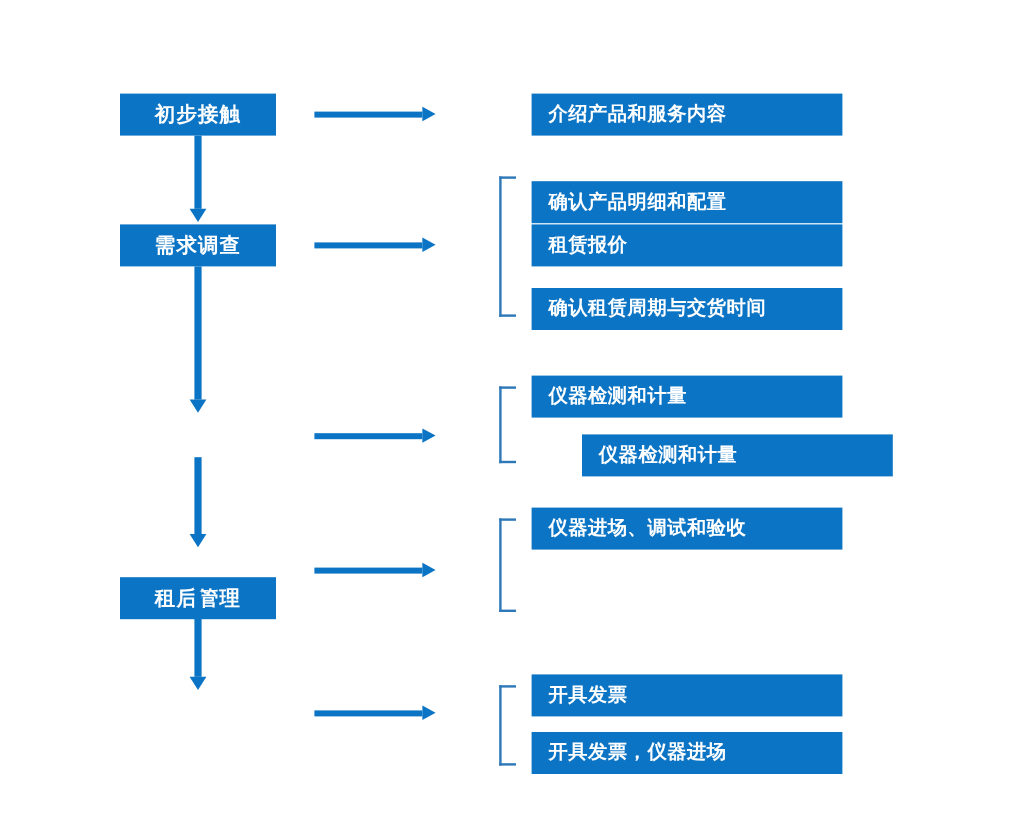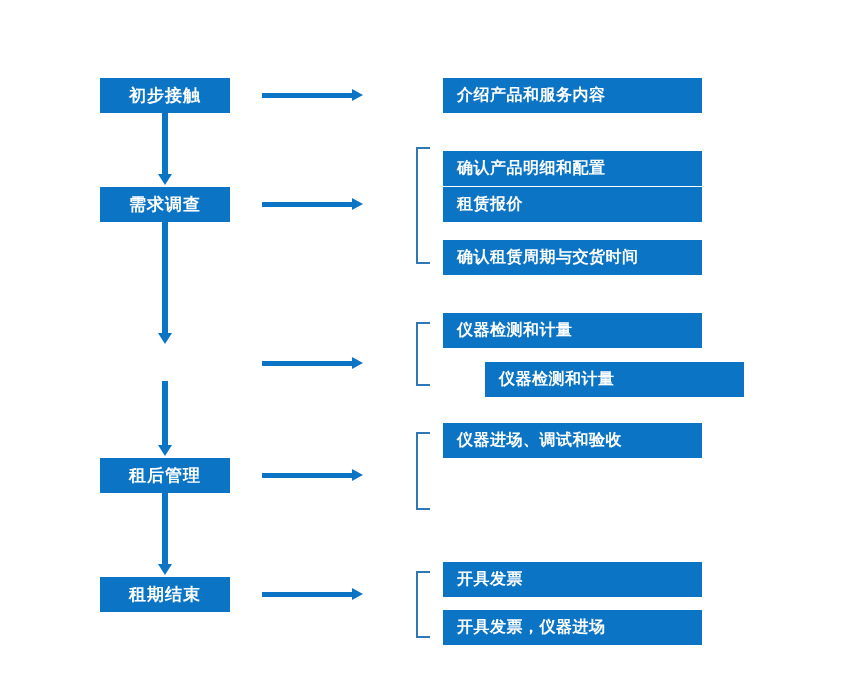--- a/index.html
+++ b/index.html
@@ -162,37 +162,36 @@
   <div class="group-bracket" style="left:416px; top:322px; height:64px;"></div>
 
   <div class="detail-box" style="top:313px;">仪器检测和计量</div>
   <div class="detail-box" style="top:362px;margin-left:42px;">仪器检测和计量</div>
 
   <div class="v-arrow" style="left:158px; top:381px; height:75px;">
     <div class="shaft" style="height:64px;"></div>
     <div class="head" style="top:64px;"></div>
   </div>
 
-  <div class="stage-box" style="left:100px; top:458px;">租后管理</div>
+  <div class="stage-box" style="left:100px; top:481px;">租后管理</div>
 
   <div class="h-arrow" style="left:262px; top:469px; width:101px;">
     <div class="shaft" style="width:90px;"></div>
     <div class="head" style="left:90px;"></div>
   </div>
 
   <div class="group-bracket" style="left:416px; top:432px; height:78px;"></div>
 
   <div class="detail-box" style="top:423px;text-align:right;">仪器进场、调试和验收</div>
 
   <div class="v-arrow" style="left:158px; top:493px; height:82px;">
     <div class="shaft" style="height:71px;"></div>
     <div class="head" style="top:71px;"></div>
   </div>
 
-  <div class="stage-box" style="left:100px; top:577px;">租期结束</div>
 
   <div class="h-arrow" style="left:262px; top:588px; width:101px;">
     <div class="shaft" style="width:90px;"></div>
     <div class="head" style="left:90px;"></div>
   </div>
 
   <div class="group-bracket" style="left:416px; top:571px; height:67px;"></div>
 
   <div class="detail-box" style="top:562px;">开具发票</div>
   <div class="detail-box" style="top:610px;">开具发票，仪器进场</div>

